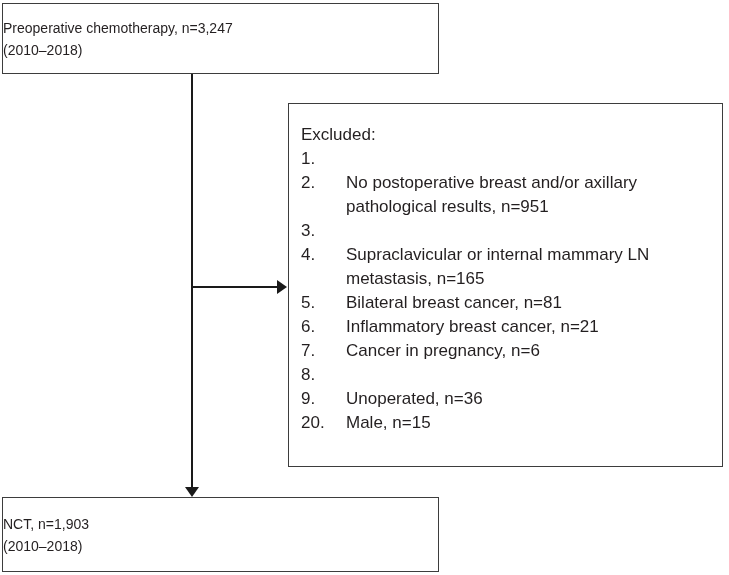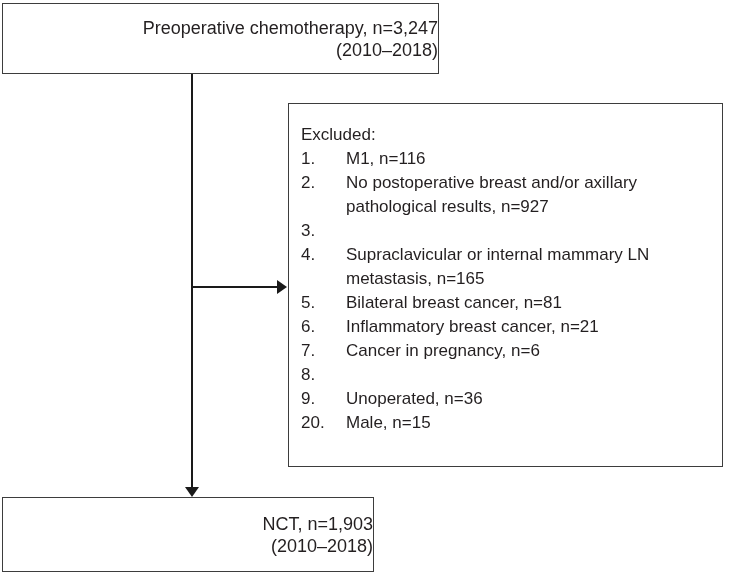--- a/index.html
+++ b/index.html
@@ -15,27 +15,27 @@
   .box {
     position: absolute;
     box-sizing: border-box;
     border: 1.5px solid #3d3d3d;
     background: #ffffff;
   }
   .center-box {
     display: flex;
     flex-direction: column;
     justify-content: center;
-    align-items: flex-end;
+    align-items: flex-start;
     text-align: center;
-    font-size: 18px;
+    font-size: 14px;
     line-height: 22px;
   }
   .top-box    { left: 2px;   top: 3px;   width: 437px; height: 71px; }
-  .bottom-box { left: 2px;   top: 497px; width: 372px; height: 75px; }
+  .bottom-box { left: 2px;   top: 497px; width: 437px; height: 75px; }
   .excluded-box {
     left: 288px; top: 103px; width: 435px; height: 364px;
     padding: 19px 15px 0 12px;
     font-size: 17px;
     line-height: 24px;
   }
   .ex-heading { margin: 0; }
   .ex-row { display: flex; }
   .ex-row .num { flex: 0 0 45px; width: 45px; }
   .ex-row .txt { flex: 1 1 auto; }
@@ -81,25 +81,24 @@
   <div class="vline"></div>
   <div class="varrow"></div>
   <div class="hline"></div>
   <div class="harrow"></div>
 
   <div class="box excluded-box">
     <div class="ex-heading">Excluded:</div>
 
     <div class="ex-row">
       <span class="num">1.</span>
-      <span class="txt">M1, n=116</span>
     </div>
     <div class="ex-row">
       <span class="num">2.</span>
-      <span class="txt">No postoperative breast and/or axillary pathological results, n=927</span>
+      <span class="txt">No postoperative breast and/or axillary pathological results, n=951</span>
     </div>
     <div class="ex-row">
       <span class="num">3.</span>
     </div>
     <div class="ex-row">
       <span class="num">4.</span>
       <span class="txt">Supraclavicular or internal mammary LN metastasis, n=165</span>
     </div>
     <div class="ex-row">
       <span class="num">5.</span>

